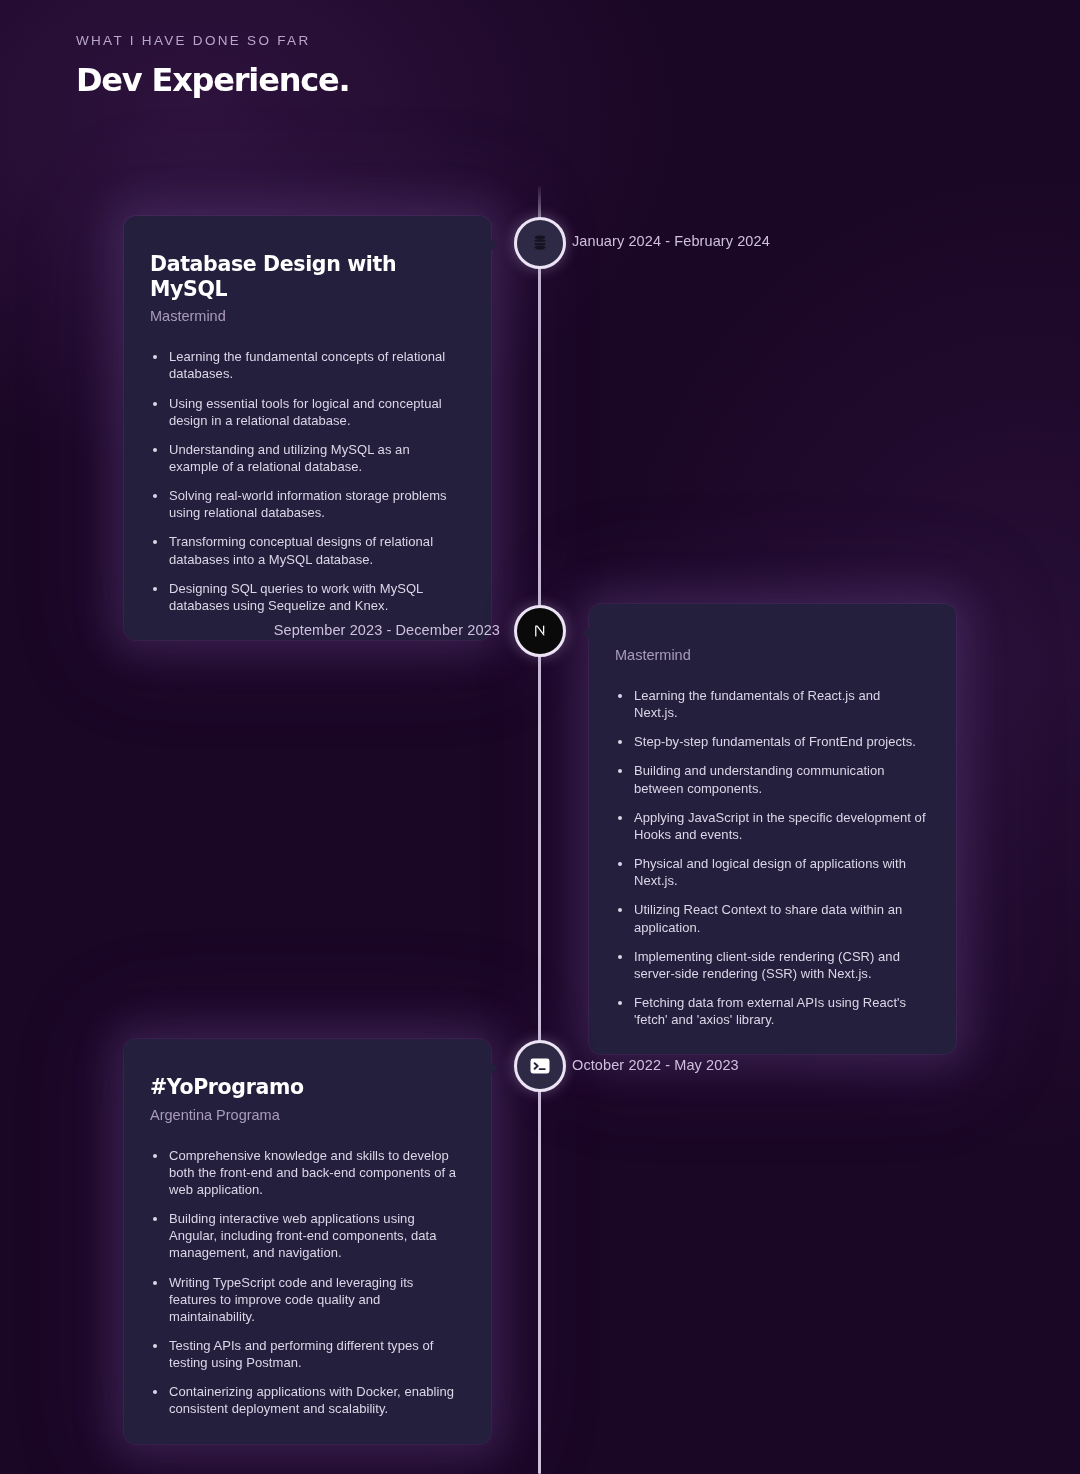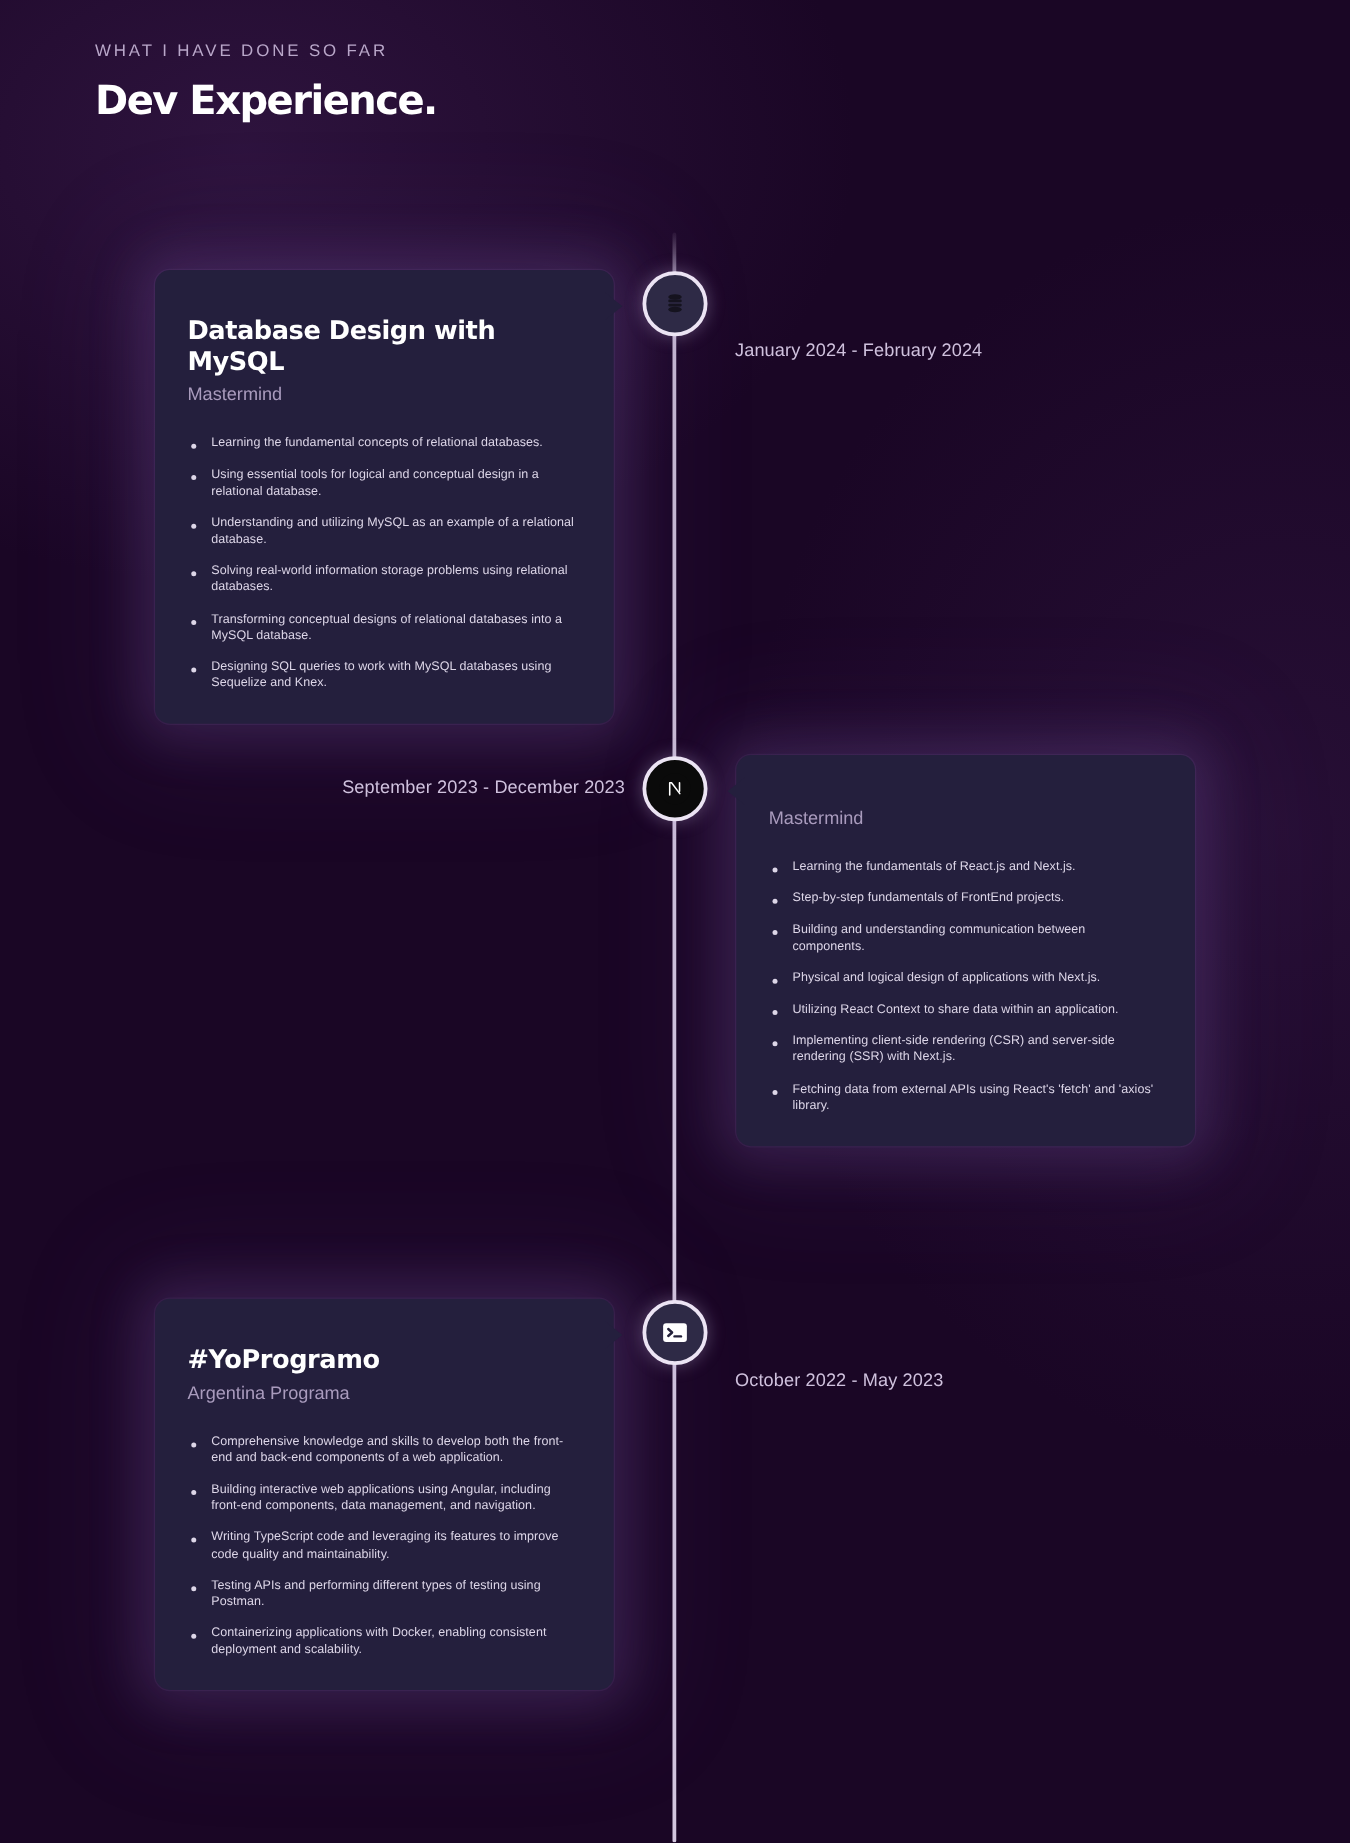--- a/index.html
+++ b/index.html
@@ -79,21 +79,21 @@
   .marker svg { display: block; }
 
   
   .date {
     position: absolute;
     font-size: 14.5px;
     color: #cfc1dd;
     letter-spacing: 0.1px;
     white-space: nowrap;
   }
-  .date-right { left: 588px; margin-top: 40px; }
+  .date-right { left: 572px; }
   .date-left  { right: 580px; text-align: right; }
   .date-1 { top: 233px; }
   .date-2 { top: 622px; }
   .date-3 { top: 1057px; }
 
   
   .card {
     position: absolute;
     background: #241f3d;
     border-radius: 12px;
@@ -143,21 +143,21 @@
     font-weight: 400;
   }
   .card-list {
     margin-top: 24px;
     list-style: none;
   }
   .card-list li {
     position: relative;
     padding-left: 19px;
     margin-bottom: 12px;
-    font-size: 10px;
+    font-size: 13px;
     line-height: 1.32;
     color: #ddd6e8;
     letter-spacing: 0.05px;
   }
   .card-list li:last-child { margin-bottom: 0; }
   .card-list li::before {
     content: "";
     position: absolute;
     left: 3px;
     top: 7px;
@@ -216,20 +216,21 @@
       </svg>
     </span>
   </div>
 
   <div class="card card-right card-2">
     <div class="card-subtitle">Mastermind</div>
     <ul class="card-list">
       <li>Learning the fundamentals of React.js and Next.js.</li>
       <li>Step-by-step fundamentals of FrontEnd projects.</li>
       <li>Building and understanding communication between components.</li>
+      <li>Applying JavaScript in the specific development of Hooks and events.</li>
       <li>Physical and logical design of applications with Next.js.</li>
       <li>Utilizing React Context to share data within an application.</li>
       <li>Implementing client-side rendering (CSR) and server-side rendering (SSR) with Next.js.</li>
       <li>Fetching data from external APIs using React's 'fetch' and 'axios' library.</li>
     </ul>
   </div>
 
   <div class="date date-right date-3">October 2022 - May 2023</div>
 
   <div class="marker marker-3">

